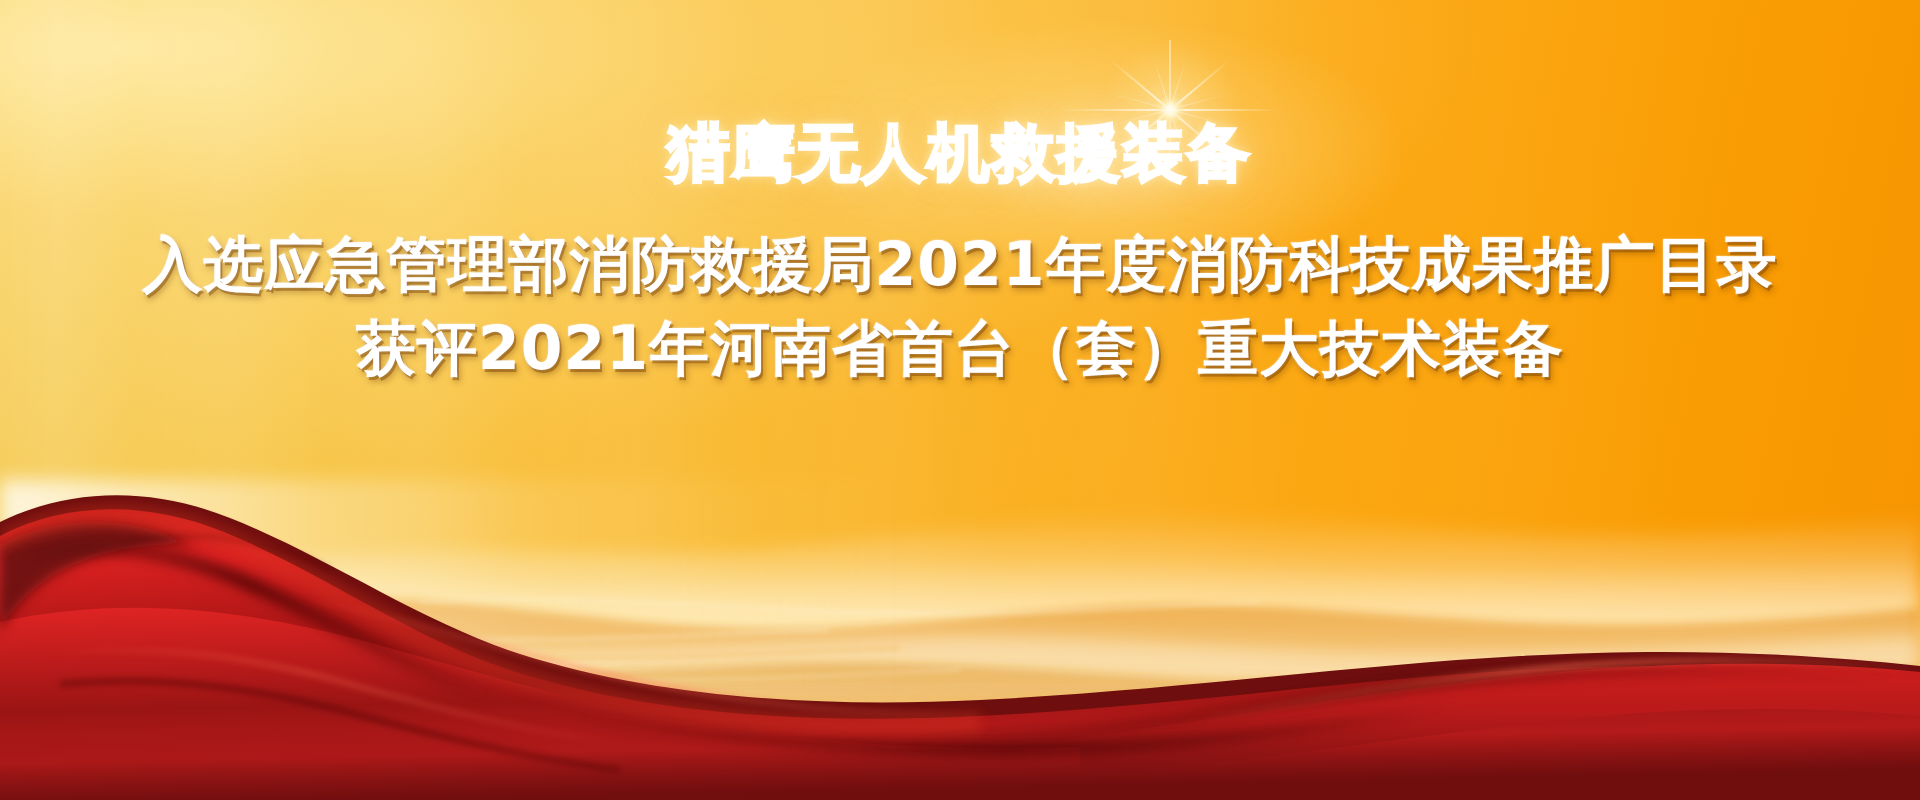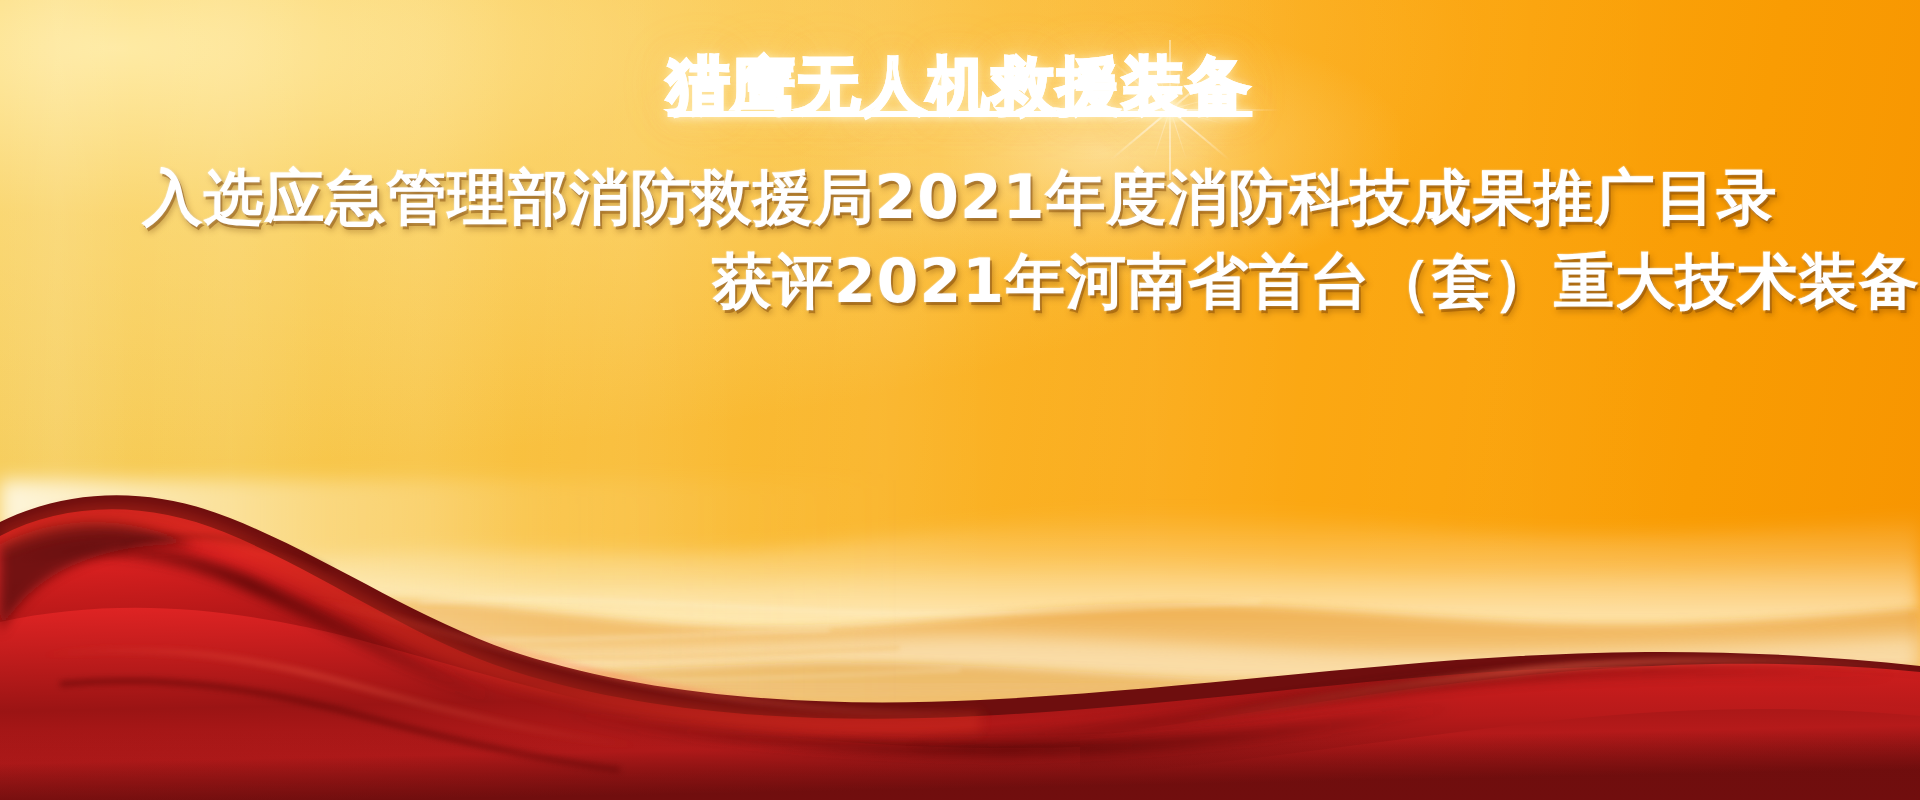--- a/index.html
+++ b/index.html
@@ -110,50 +110,49 @@
   
   .text-block {
     position: absolute;
     left: 0; right: 0; top: 0;
     text-align: center;
     pointer-events: none;
   }
 
   .main-title {
     margin: 0;
-    padding-top: 51px;
+    padding-top: 118px;
     font-size: 62px;
     font-weight: 700;
     letter-spacing: 3px;
     line-height: 1.12;
     color: transparent;
     -webkit-text-stroke: 3.2px #ffffff;
     text-shadow:
        0 0 10px rgba(255,246,210,0.85),
        0 0 24px rgba(255,230,160,0.55),
        0 0 46px rgba(255,214,120,0.35);
     pointer-events: auto;
-    text-decoration: underline;
   }
 
   .sub-line {
     margin: 0;
     font-size: 60px;
     font-weight: 700;
     letter-spacing: 1px;
     line-height: 1.26;
     color: #ffffff;
     text-shadow:
       2px 3px 0 rgba(120,60,0,0.42),
       3px 5px 6px rgba(96,46,0,0.34),
       0 0 2px rgba(255,255,255,0.9);
     pointer-events: auto;
   }
   .sub-line.first { margin-top: 40px; }
-  .sub-line.second { margin-top: 8px; text-align: right; }
+  .sub-line.second { margin-top: 8px; }
 
   
   .mountains {
     position: absolute;
     left: 0; right: 0;
     bottom: 0;
     height: 360px;
     pointer-events: none;
   }
   .mountains svg { display: block; width: 100%; height: 100%; }

